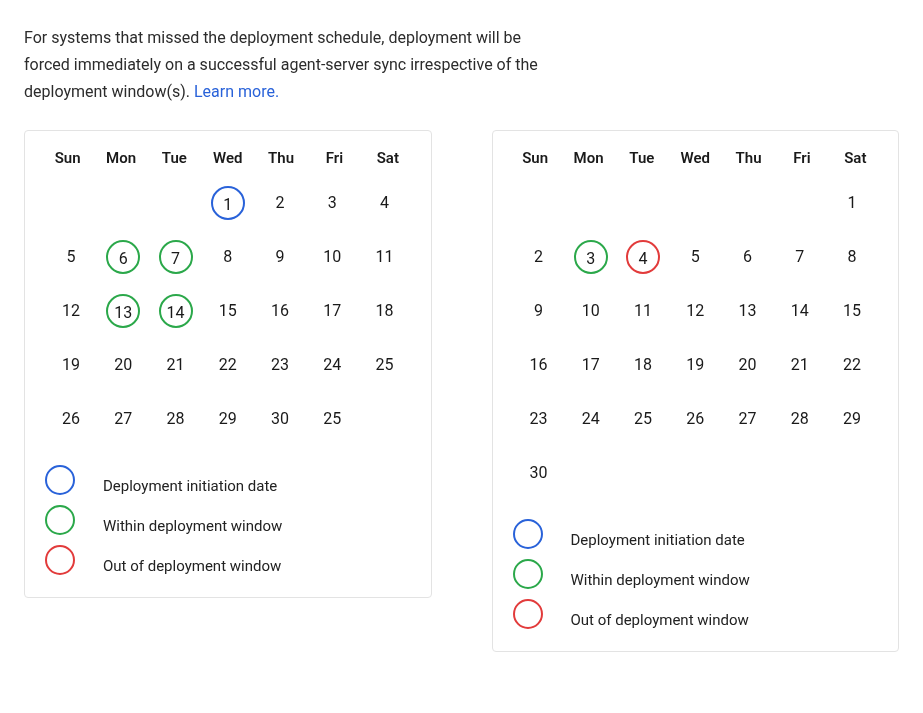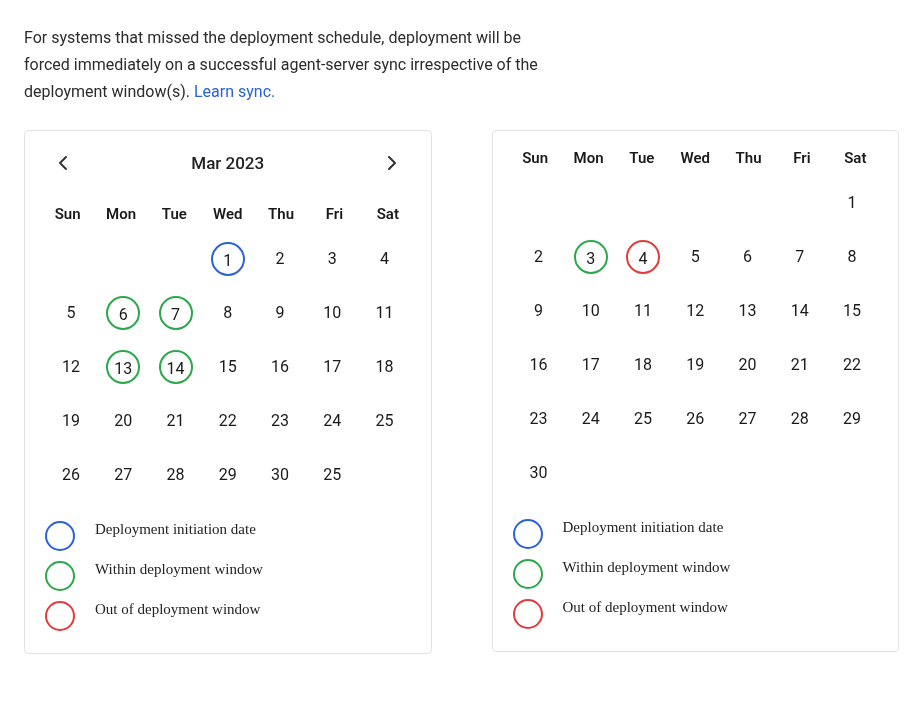--- a/index.html
+++ b/index.html
@@ -104,242 +104,101 @@
       border: 2px solid #e23b3b;
     }
     .legend {
       margin-top: 28px;
       display: flex;
       flex-direction: column;
       gap: 10px;
     }
     .legend-item {
       display: flex;
-      align-items: flex-start;
-      gap: 20px;
-      font-family: Liberation Serif, serif;
+      align-items: flex-end;
+      gap: 28px;
     }
     .legend-circle {
       width: 30px;
       height: 30px;
       border-radius: 50%;
       flex-shrink: 0;
     }
     .legend-circle.initiation { border: 2px solid #2962d9; }
     .legend-circle.in-window { border: 2px solid #2ba84a; }
     .legend-circle.out-window { border: 2px solid #e23b3b; }
     .legend-label {
       font-size: 15px;
       color: #222;
     }
   </style>
 </head>
 <body>
 
 <div class="intro-text">
-  <span>For systems that missed the deployment schedule, deployment will be forced immediately on a successful agent-server sync irrespective of the deployment window(s). </span><a href="#">Learn sync.</a>
+  <span>For systems that missed the deployment schedule, deployment will be forced immediately on a successful agent-server sync irrespective of the deployment window(s). </span><a href="#">Learn more.</a>
 </div>
 
 <div class="calendars-row">
-
-  <div class="calendar">
-    <div class="cal-header">
-      <div class="cal-nav">
-        <svg width="10" height="16" viewBox="0 0 10 16">
-            <path d="M8 2 L2 8 L8 14" stroke="#333" stroke-width="2" fill="none" stroke-linecap="round" stroke-linejoin="round"></path>
-          </svg>
-      </div>
-      <div class="cal-title">Mar 2023</div>
-      <div class="cal-nav">
-        <svg width="10" height="16" viewBox="0 0 10 16">
-            <path d="M2 2 L8 8 L2 14" stroke="#333" stroke-width="2" fill="none" stroke-linecap="round" stroke-linejoin="round"></path>
-          </svg>
-      </div>
-    </div>
-    <div class="weekdays">
-        <div class="weekday">Sun</div>
-        <div class="weekday">Mon</div>
-        <div class="weekday">Tue</div>
-        <div class="weekday">Wed</div>
-        <div class="weekday">Thu</div>
-        <div class="weekday">Fri</div>
-        <div class="weekday">Sat</div>
-      </div>
-    <div class="days-grid">
-        <div class="day-cell"></div>
-        <div class="day-cell"></div>
-        <div class="day-cell"></div>
-        <div class="day-cell">
-          <span class="day-num initiation">1</span>
-        </div>
-        <div class="day-cell">
-          <span class="day-num">2</span>
-        </div>
-        <div class="day-cell">
-          <span class="day-num">3</span>
-        </div>
-        <div class="day-cell">
-          <span class="day-num">4</span>
-        </div>
-        <div class="day-cell">
-          <span class="day-num">5</span>
-        </div>
-        <div class="day-cell">
-          <span class="day-num in-window">6</span>
-        </div>
-        <div class="day-cell">
-          <span class="day-num in-window">7</span>
-        </div>
-        <div class="day-cell">
-          <span class="day-num">8</span>
-        </div>
-        <div class="day-cell">
-          <span class="day-num">9</span>
-        </div>
-        <div class="day-cell">
-          <span class="day-num">10</span>
-        </div>
-        <div class="day-cell">
-          <span class="day-num">11</span>
-        </div>
-        <div class="day-cell">
-          <span class="day-num">12</span>
-        </div>
-        <div class="day-cell">
-          <span class="day-num in-window">13</span>
-        </div>
-        <div class="day-cell">
-          <span class="day-num in-window">14</span>
-        </div>
-        <div class="day-cell">
-          <span class="day-num">15</span>
-        </div>
-        <div class="day-cell">
-          <span class="day-num">16</span>
-        </div>
-        <div class="day-cell">
-          <span class="day-num">17</span>
-        </div>
-        <div class="day-cell">
-          <span class="day-num">18</span>
-        </div>
-        <div class="day-cell">
-          <span class="day-num">19</span>
-        </div>
-        <div class="day-cell">
-          <span class="day-num">20</span>
-        </div>
-        <div class="day-cell">
-          <span class="day-num">21</span>
-        </div>
-        <div class="day-cell">
-          <span class="day-num">22</span>
-        </div>
-        <div class="day-cell">
-          <span class="day-num">23</span>
-        </div>
-        <div class="day-cell">
-          <span class="day-num">24</span>
-        </div>
-        <div class="day-cell">
-          <span class="day-num">25</span>
-        </div>
-        <div class="day-cell">
-          <span class="day-num">26</span>
-        </div>
-        <div class="day-cell">
-          <span class="day-num">27</span>
-        </div>
-        <div class="day-cell">
-          <span class="day-num">28</span>
-        </div>
-        <div class="day-cell">
-          <span class="day-num">29</span>
-        </div>
-        <div class="day-cell">
-          <span class="day-num">30</span>
-        </div>
-        <div class="day-cell">
-          <span class="day-num">25</span>
-        </div>
-      </div>
-    <div class="legend">
-      <div class="legend-item">
-        <div class="legend-circle initiation"></div>
-        <div class="legend-label">Deployment initiation date</div>
-      </div>
-      <div class="legend-item">
-        <div class="legend-circle in-window"></div>
-        <div class="legend-label">Within deployment window</div>
-      </div>
-      <div class="legend-item">
-        <div class="legend-circle out-window"></div>
-        <div class="legend-label">Out of deployment window</div>
-      </div>
-    </div>
-  </div>
 
   <div class="calendar">
     <div class="weekdays">
         <div class="weekday">Sun</div>
         <div class="weekday">Mon</div>
         <div class="weekday">Tue</div>
         <div class="weekday">Wed</div>
         <div class="weekday">Thu</div>
         <div class="weekday">Fri</div>
         <div class="weekday">Sat</div>
       </div>
     <div class="days-grid">
         <div class="day-cell"></div>
         <div class="day-cell"></div>
         <div class="day-cell"></div>
-        <div class="day-cell"></div>
-        <div class="day-cell"></div>
-        <div class="day-cell"></div>
-        <div class="day-cell">
-          <span class="day-num">1</span>
+        <div class="day-cell">
+          <span class="day-num initiation">1</span>
         </div>
         <div class="day-cell">
           <span class="day-num">2</span>
         </div>
         <div class="day-cell">
-          <span class="day-num in-window">3</span>
-        </div>
-        <div class="day-cell">
-          <span class="day-num out-window">4</span>
+          <span class="day-num">3</span>
+        </div>
+        <div class="day-cell">
+          <span class="day-num">4</span>
         </div>
         <div class="day-cell">
           <span class="day-num">5</span>
         </div>
         <div class="day-cell">
-          <span class="day-num">6</span>
-        </div>
-        <div class="day-cell">
-          <span class="day-num">7</span>
+          <span class="day-num in-window">6</span>
+        </div>
+        <div class="day-cell">
+          <span class="day-num in-window">7</span>
         </div>
         <div class="day-cell">
           <span class="day-num">8</span>
         </div>
         <div class="day-cell">
           <span class="day-num">9</span>
         </div>
         <div class="day-cell">
           <span class="day-num">10</span>
         </div>
         <div class="day-cell">
           <span class="day-num">11</span>
         </div>
         <div class="day-cell">
           <span class="day-num">12</span>
         </div>
         <div class="day-cell">
-          <span class="day-num">13</span>
-        </div>
-        <div class="day-cell">
-          <span class="day-num">14</span>
+          <span class="day-num in-window">13</span>
+        </div>
+        <div class="day-cell">
+          <span class="day-num in-window">14</span>
         </div>
         <div class="day-cell">
           <span class="day-num">15</span>
         </div>
         <div class="day-cell">
           <span class="day-num">16</span>
         </div>
         <div class="day-cell">
           <span class="day-num">17</span>
         </div>
@@ -374,31 +233,158 @@
           <span class="day-num">27</span>
         </div>
         <div class="day-cell">
           <span class="day-num">28</span>
         </div>
         <div class="day-cell">
           <span class="day-num">29</span>
         </div>
         <div class="day-cell">
           <span class="day-num">30</span>
+        </div>
+        <div class="day-cell">
+          <span class="day-num">25</span>
         </div>
       </div>
     <div class="legend">
       <div class="legend-item">
         <div class="legend-circle initiation"></div>
         <div class="legend-label">Deployment initiation date</div>
       </div>
       <div class="legend-item">
         <div class="legend-circle in-window"></div>
         <div class="legend-label">Within deployment window</div>
       </div>
       <div class="legend-item">
         <div class="legend-circle out-window"></div>
         <div class="legend-label">Out of deployment window</div>
       </div>
     </div>
   </div>
 
+  <div class="calendar">
+    <div class="weekdays">
+        <div class="weekday">Sun</div>
+        <div class="weekday">Mon</div>
+        <div class="weekday">Tue</div>
+        <div class="weekday">Wed</div>
+        <div class="weekday">Thu</div>
+        <div class="weekday">Fri</div>
+        <div class="weekday">Sat</div>
+      </div>
+    <div class="days-grid">
+        <div class="day-cell"></div>
+        <div class="day-cell"></div>
+        <div class="day-cell"></div>
+        <div class="day-cell"></div>
+        <div class="day-cell"></div>
+        <div class="day-cell"></div>
+        <div class="day-cell">
+          <span class="day-num">1</span>
+        </div>
+        <div class="day-cell">
+          <span class="day-num">2</span>
+        </div>
+        <div class="day-cell">
+          <span class="day-num in-window">3</span>
+        </div>
+        <div class="day-cell">
+          <span class="day-num out-window">4</span>
+        </div>
+        <div class="day-cell">
+          <span class="day-num">5</span>
+        </div>
+        <div class="day-cell">
+          <span class="day-num">6</span>
+        </div>
+        <div class="day-cell">
+          <span class="day-num">7</span>
+        </div>
+        <div class="day-cell">
+          <span class="day-num">8</span>
+        </div>
+        <div class="day-cell">
+          <span class="day-num">9</span>
+        </div>
+        <div class="day-cell">
+          <span class="day-num">10</span>
+        </div>
+        <div class="day-cell">
+          <span class="day-num">11</span>
+        </div>
+        <div class="day-cell">
+          <span class="day-num">12</span>
+        </div>
+        <div class="day-cell">
+          <span class="day-num">13</span>
+        </div>
+        <div class="day-cell">
+          <span class="day-num">14</span>
+        </div>
+        <div class="day-cell">
+          <span class="day-num">15</span>
+        </div>
+        <div class="day-cell">
+          <span class="day-num">16</span>
+        </div>
+        <div class="day-cell">
+          <span class="day-num">17</span>
+        </div>
+        <div class="day-cell">
+          <span class="day-num">18</span>
+        </div>
+        <div class="day-cell">
+          <span class="day-num">19</span>
+        </div>
+        <div class="day-cell">
+          <span class="day-num">20</span>
+        </div>
+        <div class="day-cell">
+          <span class="day-num">21</span>
+        </div>
+        <div class="day-cell">
+          <span class="day-num">22</span>
+        </div>
+        <div class="day-cell">
+          <span class="day-num">23</span>
+        </div>
+        <div class="day-cell">
+          <span class="day-num">24</span>
+        </div>
+        <div class="day-cell">
+          <span class="day-num">25</span>
+        </div>
+        <div class="day-cell">
+          <span class="day-num">26</span>
+        </div>
+        <div class="day-cell">
+          <span class="day-num">27</span>
+        </div>
+        <div class="day-cell">
+          <span class="day-num">28</span>
+        </div>
+        <div class="day-cell">
+          <span class="day-num">29</span>
+        </div>
+        <div class="day-cell">
+          <span class="day-num">30</span>
+        </div>
+      </div>
+    <div class="legend">
+      <div class="legend-item">
+        <div class="legend-circle initiation"></div>
+        <div class="legend-label">Deployment initiation date</div>
+      </div>
+      <div class="legend-item">
+        <div class="legend-circle in-window"></div>
+        <div class="legend-label">Within deployment window</div>
+      </div>
+      <div class="legend-item">
+        <div class="legend-circle out-window"></div>
+        <div class="legend-label">Out of deployment window</div>
+      </div>
+    </div>
+  </div>
+
 </div>
 
 </body></html>

